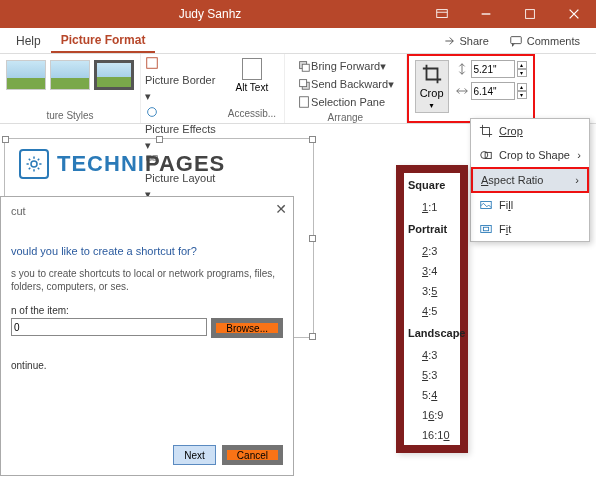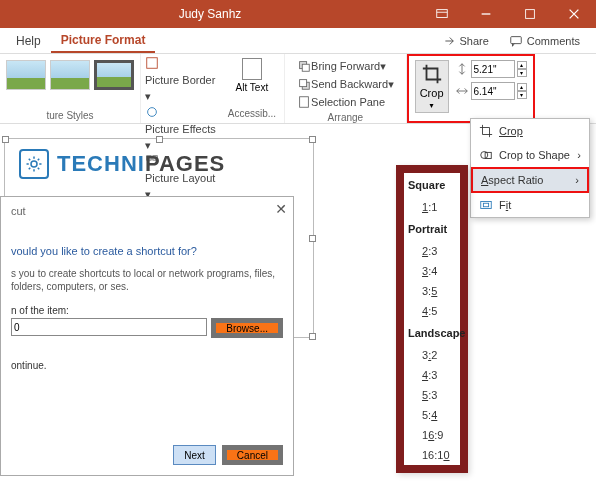--- a/index.html
+++ b/index.html
@@ -254,34 +254,40 @@
       <span>Crop to Shape</span>
       <span class="arr">›</span>
     </div>
   <div class="mi hov">
       <span><span class="u">A</span>spect Ratio</span>
       <span class="arr">›</span>
     </div>
   <div class="mi">
       <svg class="mini-ico" viewBox="0 0 16 16">
         <rect x="2" y="4" width="12" height="8" fill="none" stroke="#2a7ab8"></rect>
+        <path d="M2 9l3-3 4 4 2-2 3 3" fill="none" stroke="#2a7ab8"></path>
+      </svg>
+      <span>Fi<span class="u">l</span>l</span>
+    </div>
+  <div class="mi">
+      <svg class="mini-ico" viewBox="0 0 16 16">
+        <rect x="2" y="4" width="12" height="8" fill="none" stroke="#2a7ab8"></rect>
         <rect x="5" y="6" width="6" height="4" fill="none" stroke="#2a7ab8"></rect>
       </svg>
       <span>F<span class="u">i</span>t</span>
     </div>
 </div>
 
 <div class="aspectmenu">
   <div class="hdr">Square</div>
   <div class="ratio"><span class="u">1</span>:1</div>
   <div class="hdr">Portrait</div>
   <div class="ratio"><span class="u">2</span>:3</div>
   <div class="ratio"><span class="u">3</span>:4</div>
   <div class="ratio">3:<span class="u">5</span></div>
   <div class="ratio"><span class="u">4</span>:5</div>
   <div class="hdr">Landscape</div>
-  <div class="ratio">3<span class="u">:</span>2</div>
   <div class="ratio"><span class="u">4</span>:3</div>
   <div class="ratio"><span class="u">5</span>:3</div>
   <div class="ratio">5:<span class="u">4</span></div>
   <div class="ratio">1<span class="u">6</span>:9</div>
   <div class="ratio">16:1<span class="u">0</span></div>
 </div>
 
 </body></html>

